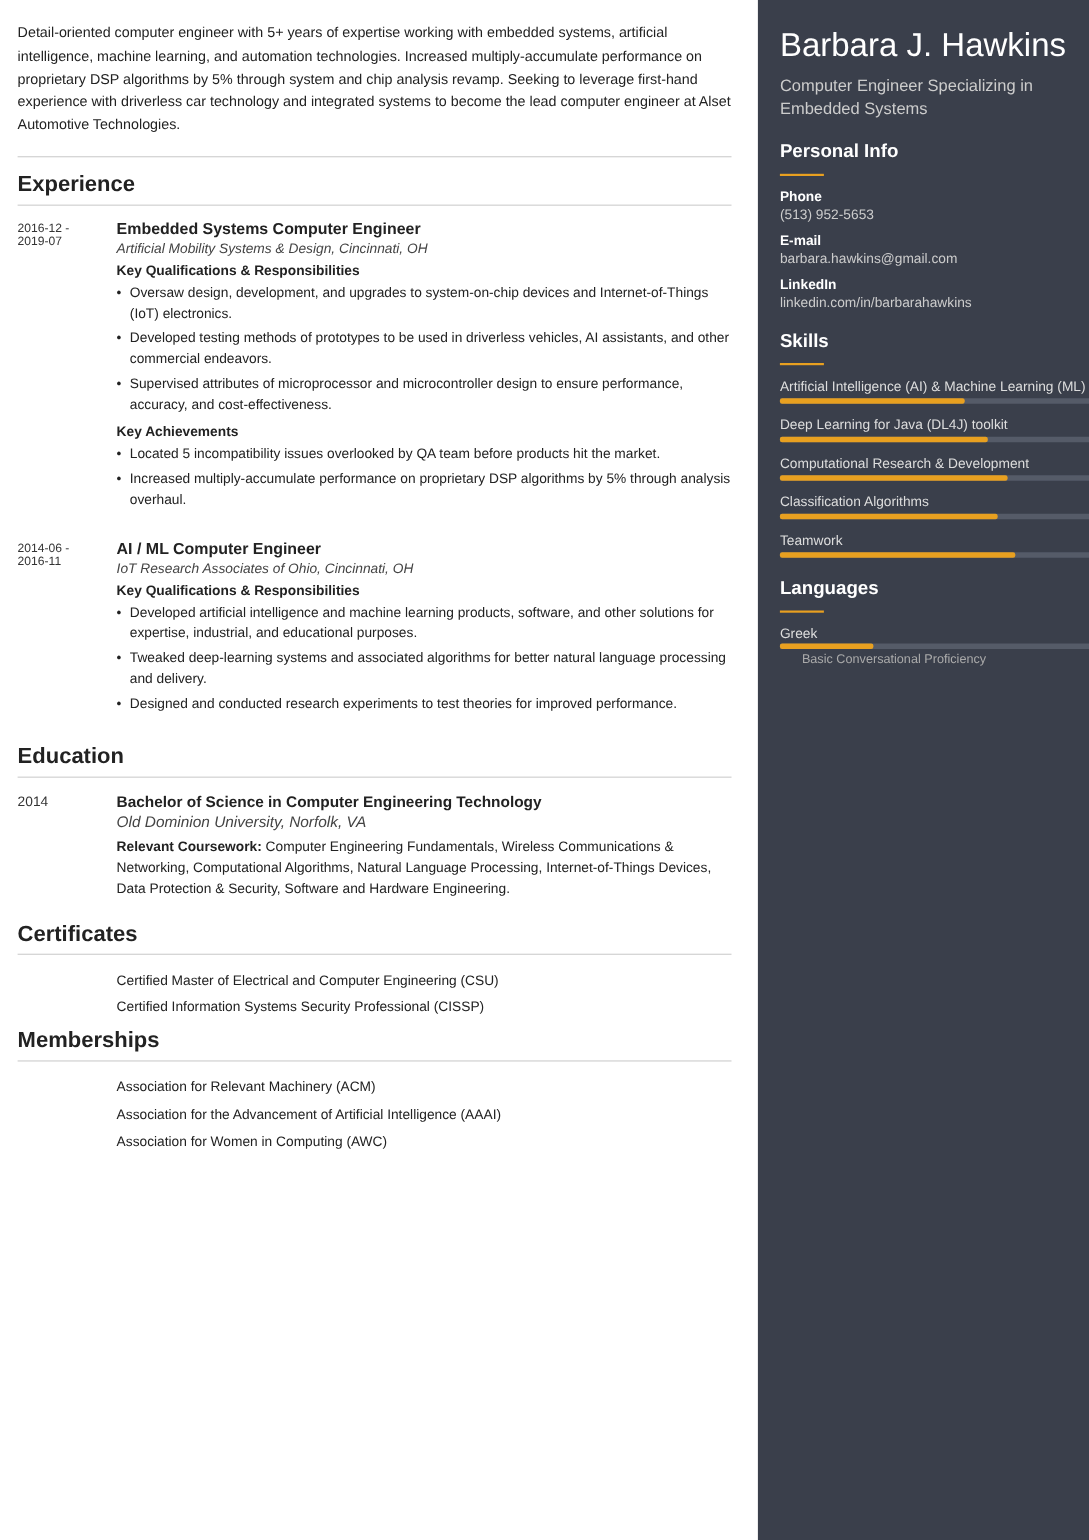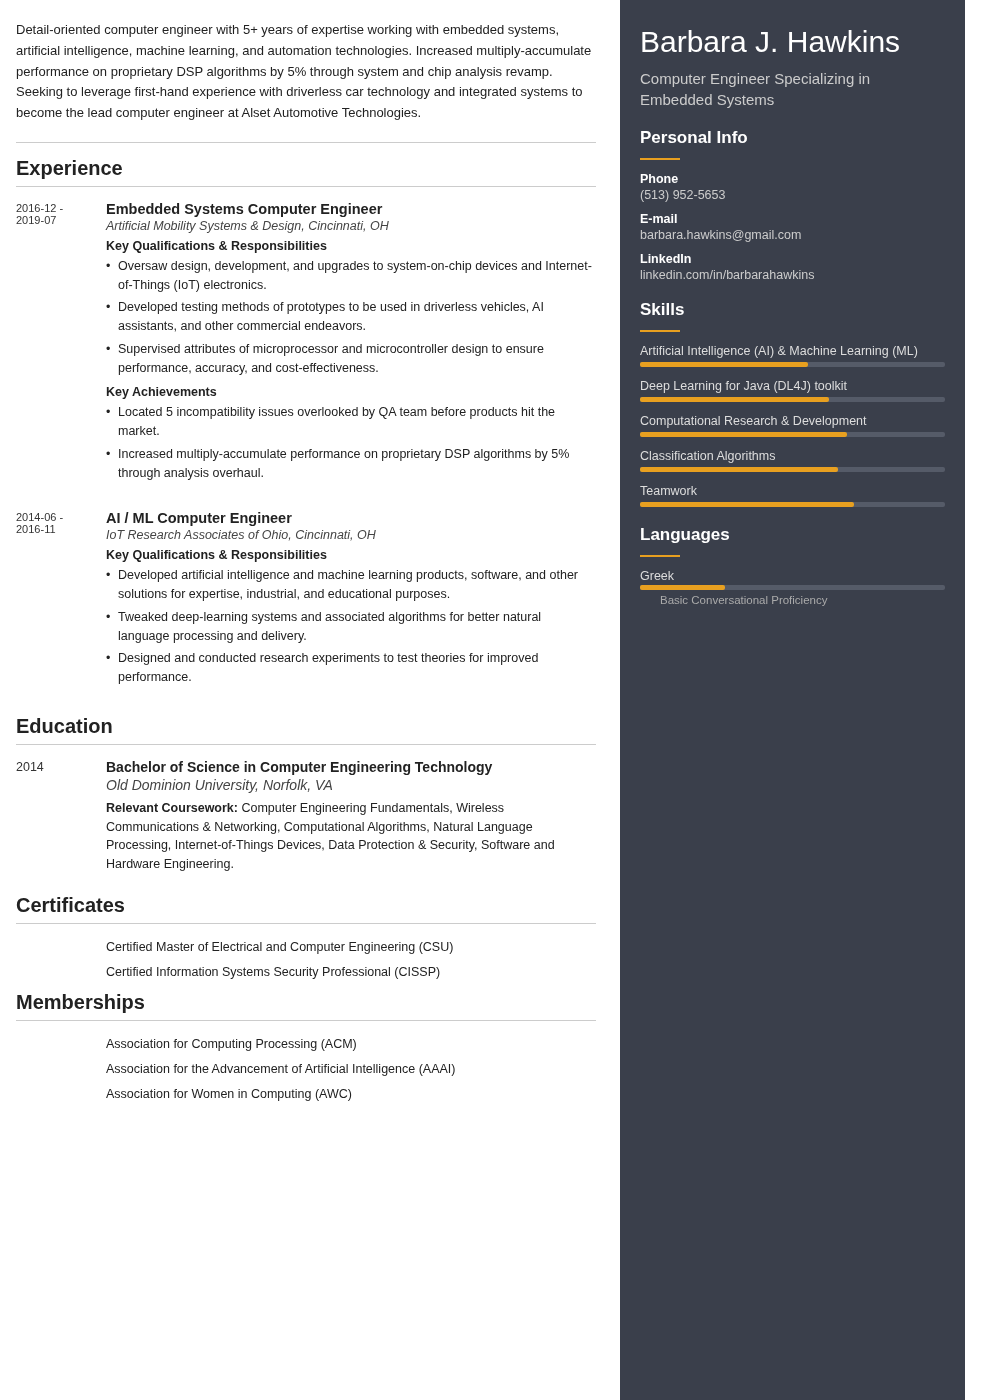--- a/index.html
+++ b/index.html
@@ -8,21 +8,21 @@
       font-size: 13px;
       color: #222;
       background: #fff;
       width: 990px;
       min-height: 1400px;
       display: flex;
     }
 
     
     .left-col {
-      width: 620px;
+      width: 689px;
       padding: 20px 24px 20px 16px;
       flex-shrink: 0;
     }
 
     .summary-text {
       font-size: 13px;
       line-height: 1.6;
       margin-bottom: 18px;
       color: #222;
     }
@@ -292,21 +292,21 @@
 
   <ul class="cert-list" id="cert-list">
       <li>Certified Master of Electrical and Computer Engineering (CSU)</li>
       <li>Certified Information Systems Security Professional (CISSP)</li>
     </ul>
 
   <h2 class="section-title">Memberships</h2>
   <hr class="section-divider">
 
   <ul class="member-list" id="member-list">
-      <li>Association for Computing Processing (ACM)</li>
+      <li>Association for Relevant Machinery (ACM)</li>
       <li>Association for the Advancement of Artificial Intelligence (AAAI)</li>
       <li>Association for Women in Computing (AWC)</li>
     </ul>
 </div>
 
 <div class="right-col">
   <div class="name-block">
     <div class="name-title">Barbara J. Hawkins</div>
     <div class="name-subtitle">Computer Engineer Specializing in Embedded Systems</div>
   </div>

